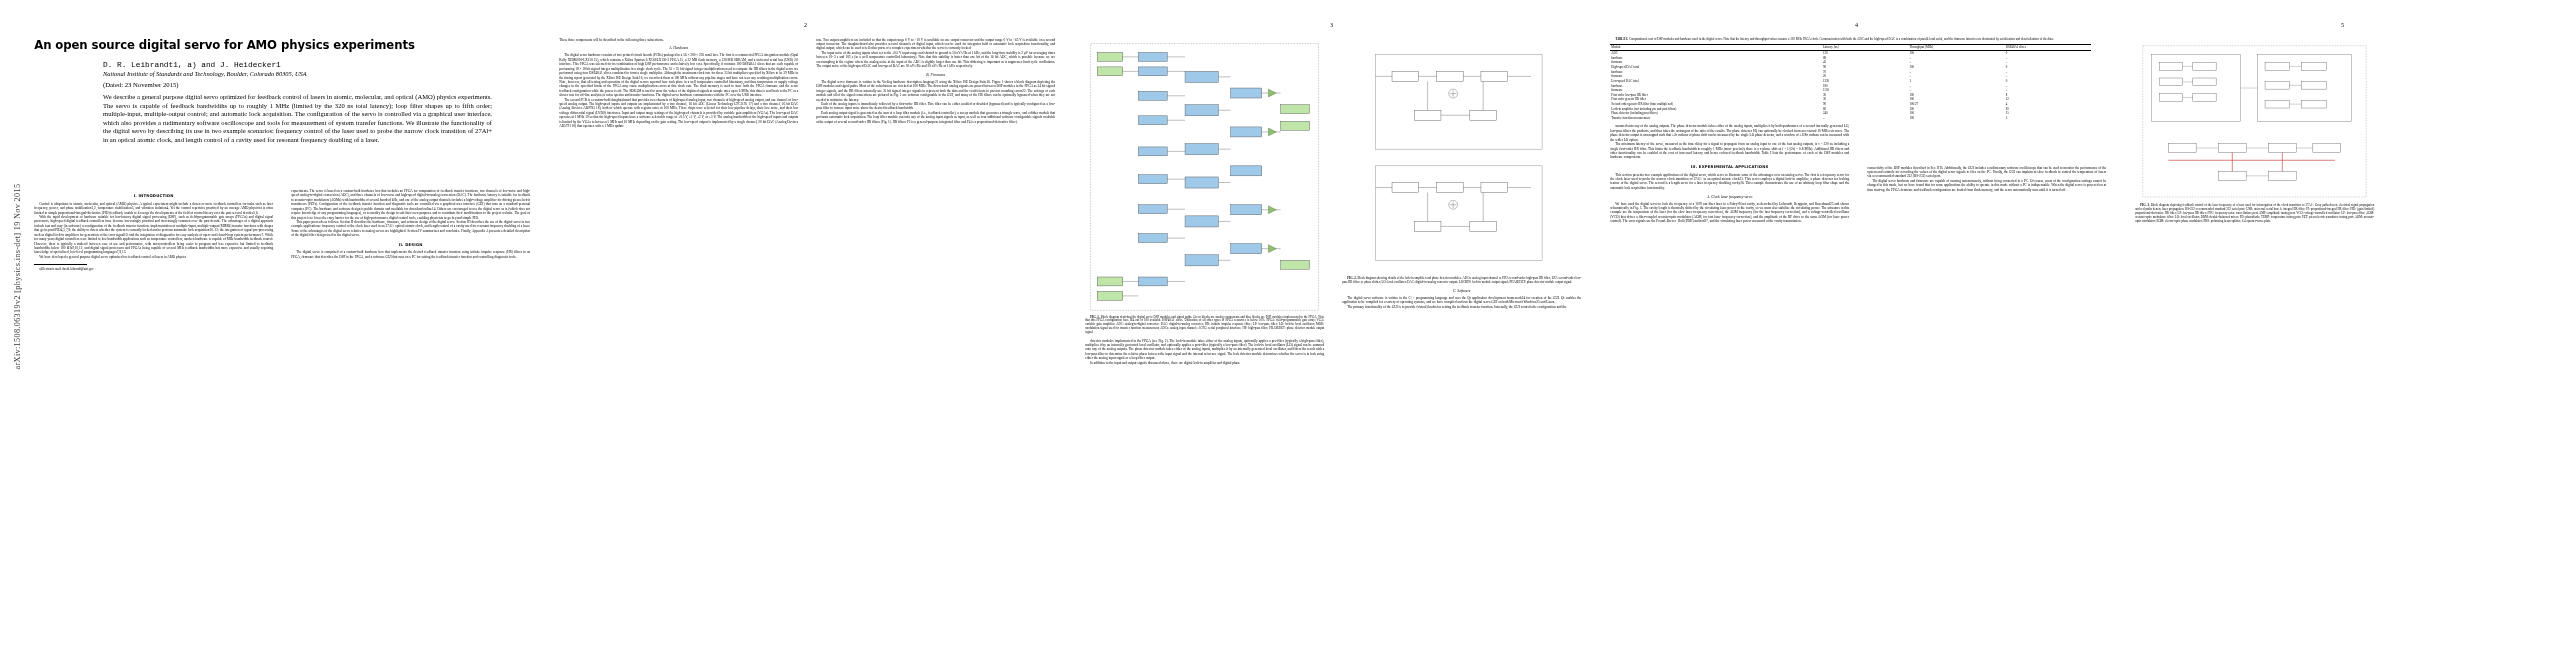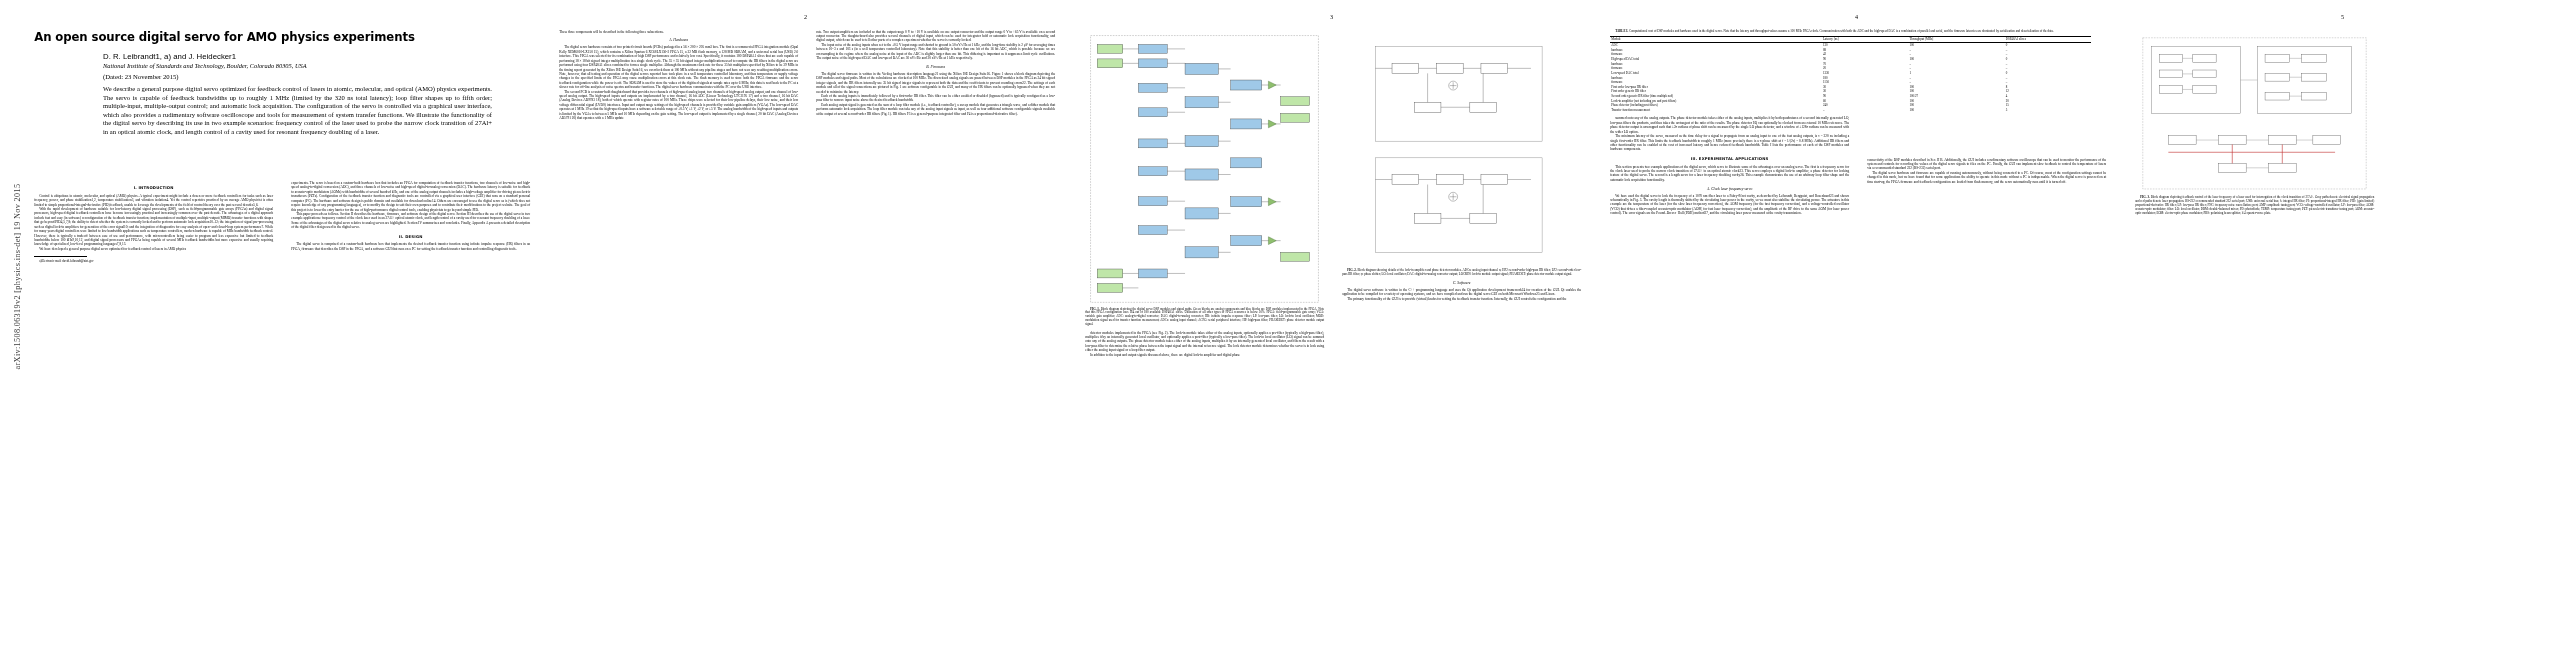--- a/index.html
+++ b/index.html
@@ -9,37 +9,37 @@
 
   
   .arxiv-stamp{
     position:absolute;left:-127px;top:272px;width:289px;
     transform:rotate(-90deg);transform-origin:center center;
     font-family:"Liberation Serif",serif;font-size:8.3px;color:#3a3a3a;
     letter-spacing:0.3px;white-space:nowrap;text-align:center;
   }
 
   
-  .page{position:absolute;top:4px;height:499px;}
+  .page{position:absolute;top:12px;height:499px;}
   .pg1{left:22px;width:517px;}
   .pg2{left:547px;width:517px;}
   .pg3{left:1073px;width:517px;}
   .pg4{left:1598px;width:517px;}
   .pg5{left:2123px;width:439px;}
 
   .pagenum{position:absolute;top:10px;width:100%;text-align:center;font-size:6.1px;}
 
   .title{
     position:absolute;top:27px;left:12.2px;width:489px;
     font-family:"DejaVu Sans",sans-serif;font-weight:bold;font-size:11.7px;
     line-height:1.15;letter-spacing:-0.1px;
   }
   .authors{
     position:absolute;top:48px;left:81px;width:422px;
-    font-family:Liberation Sans, sans-serif;font-size:7.8px;line-height:1.35;
+    font-family:Liberation Mono, monospace;font-size:7.8px;line-height:1.35;
   }
   .affil{
     position:absolute;top:58px;left:81px;width:422px;
     font-style:italic;font-size:6.4px;
   }
   .dated{position:absolute;top:69px;left:81px;font-size:6.7px;}
   .abstract{
     position:absolute;top:81px;left:81px;width:389px;
     font-size:6.6px;line-height:1.30;text-align:justify;
   }

